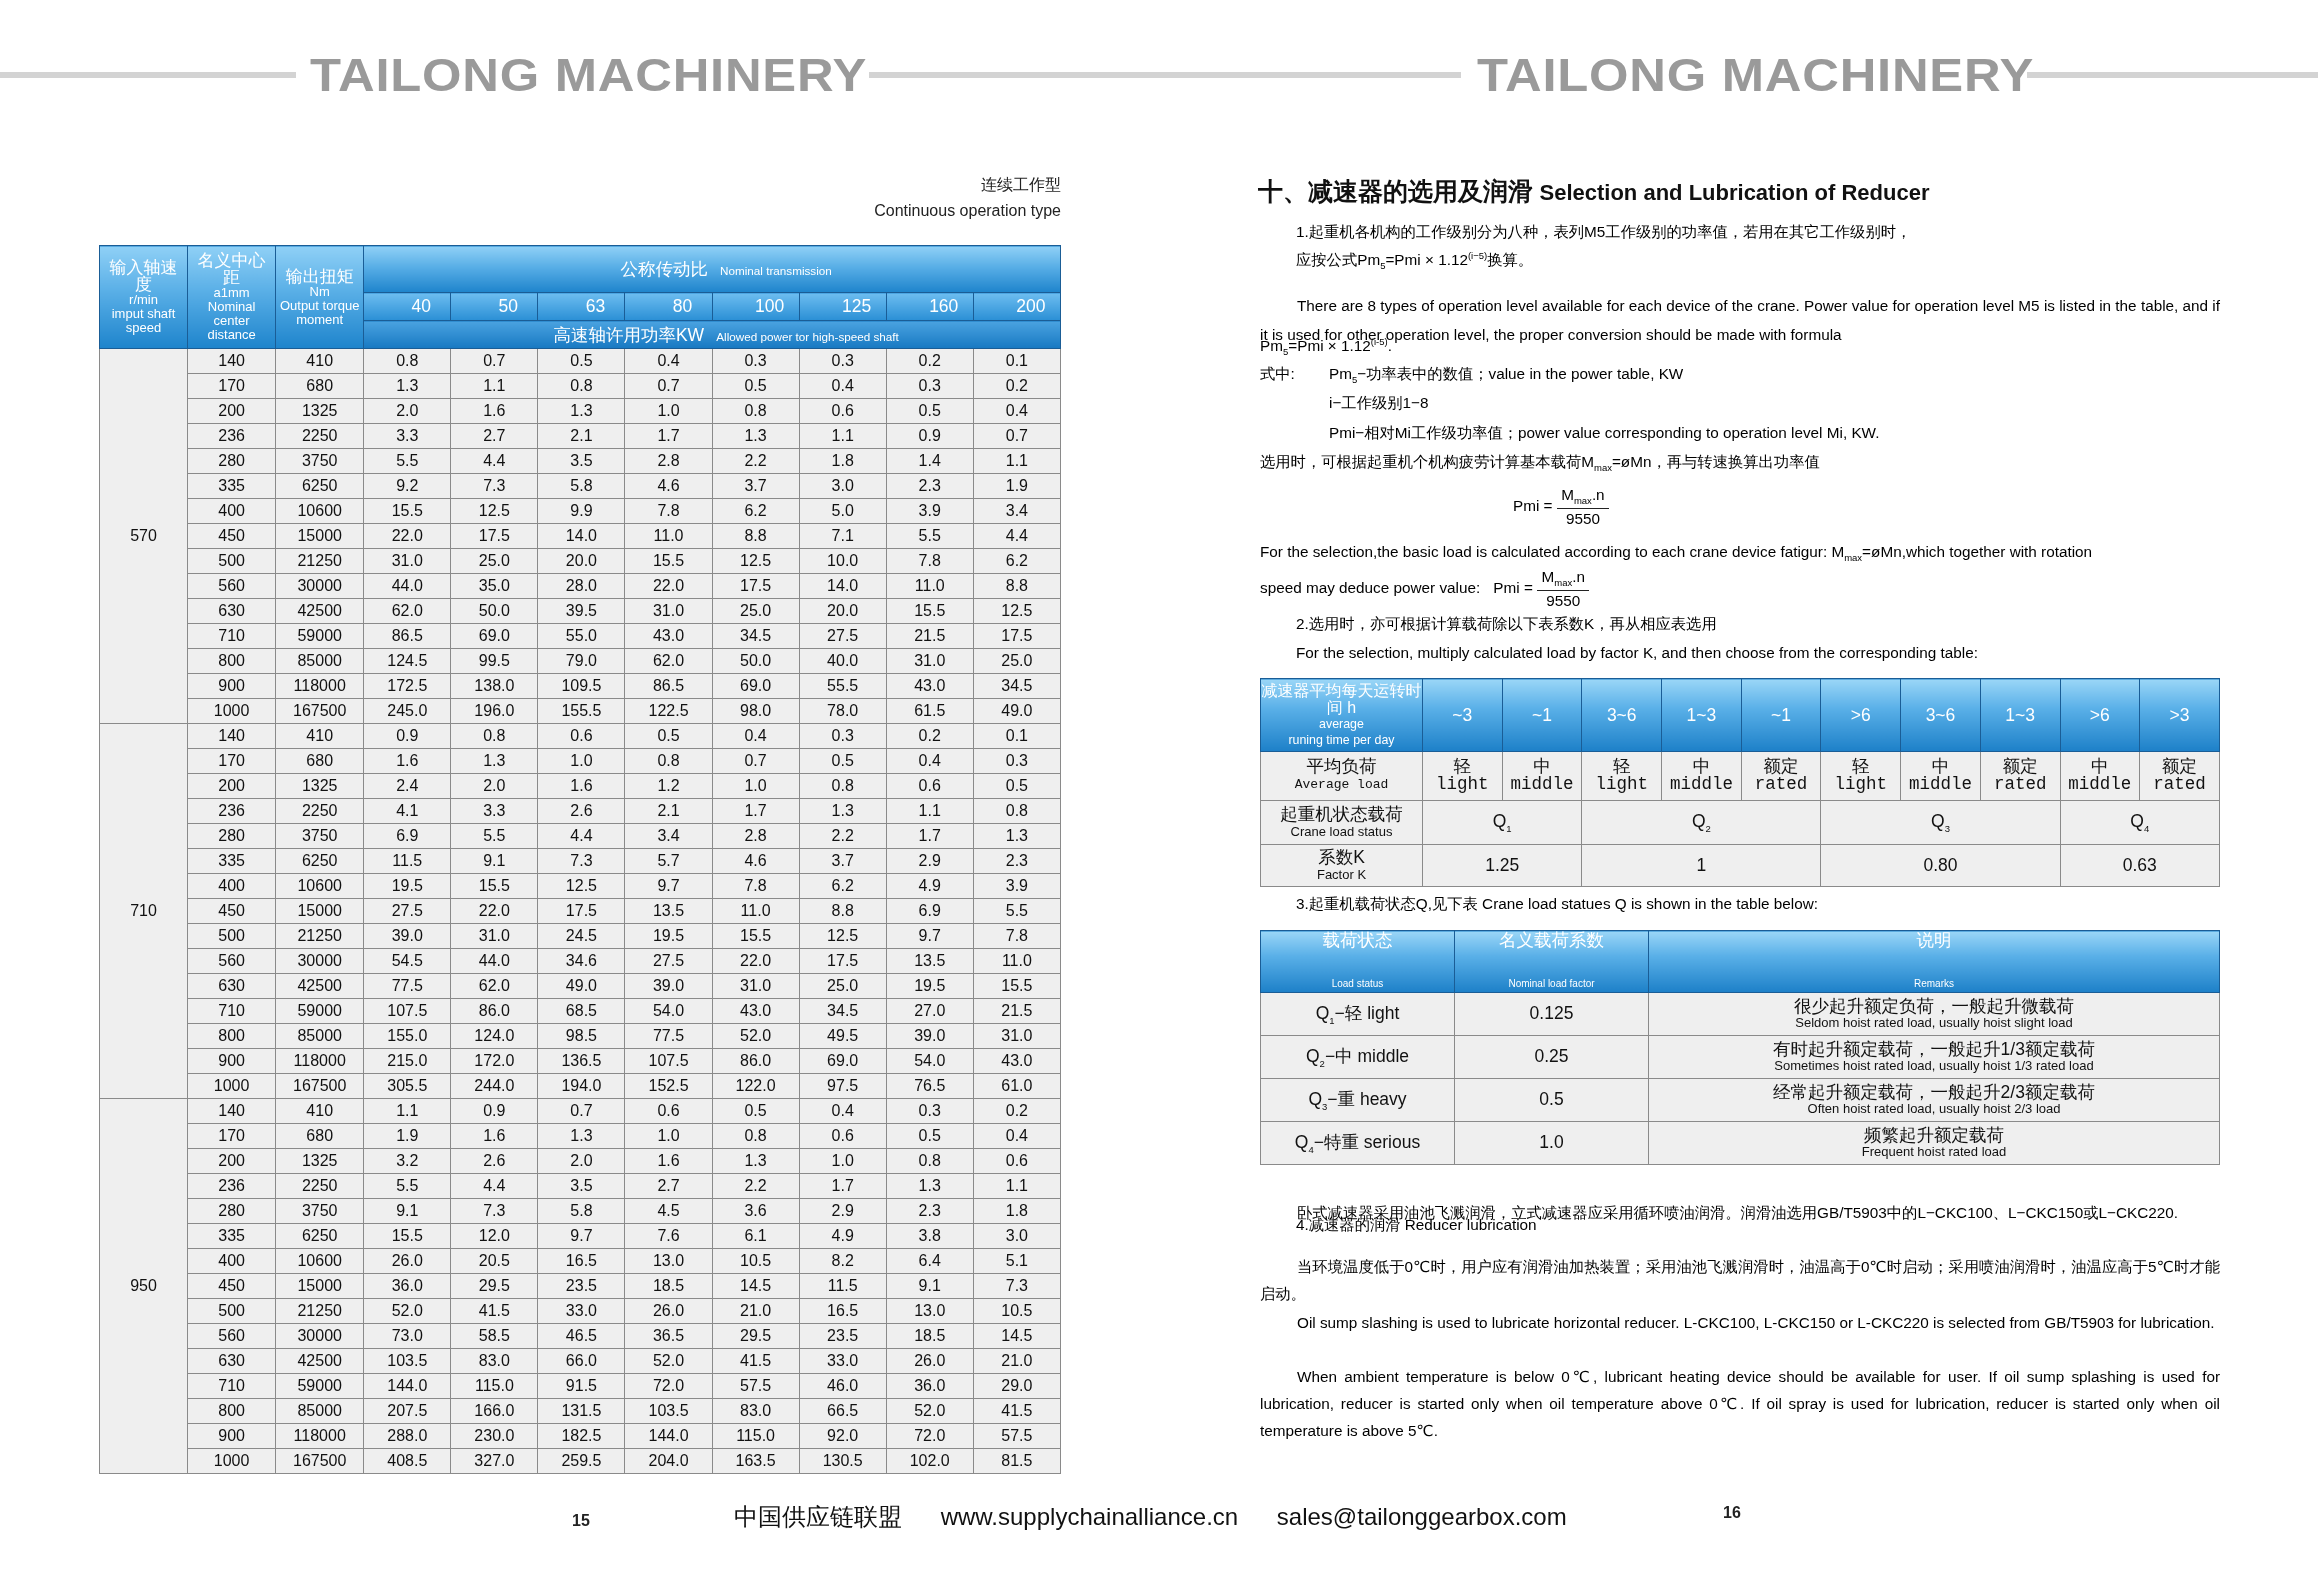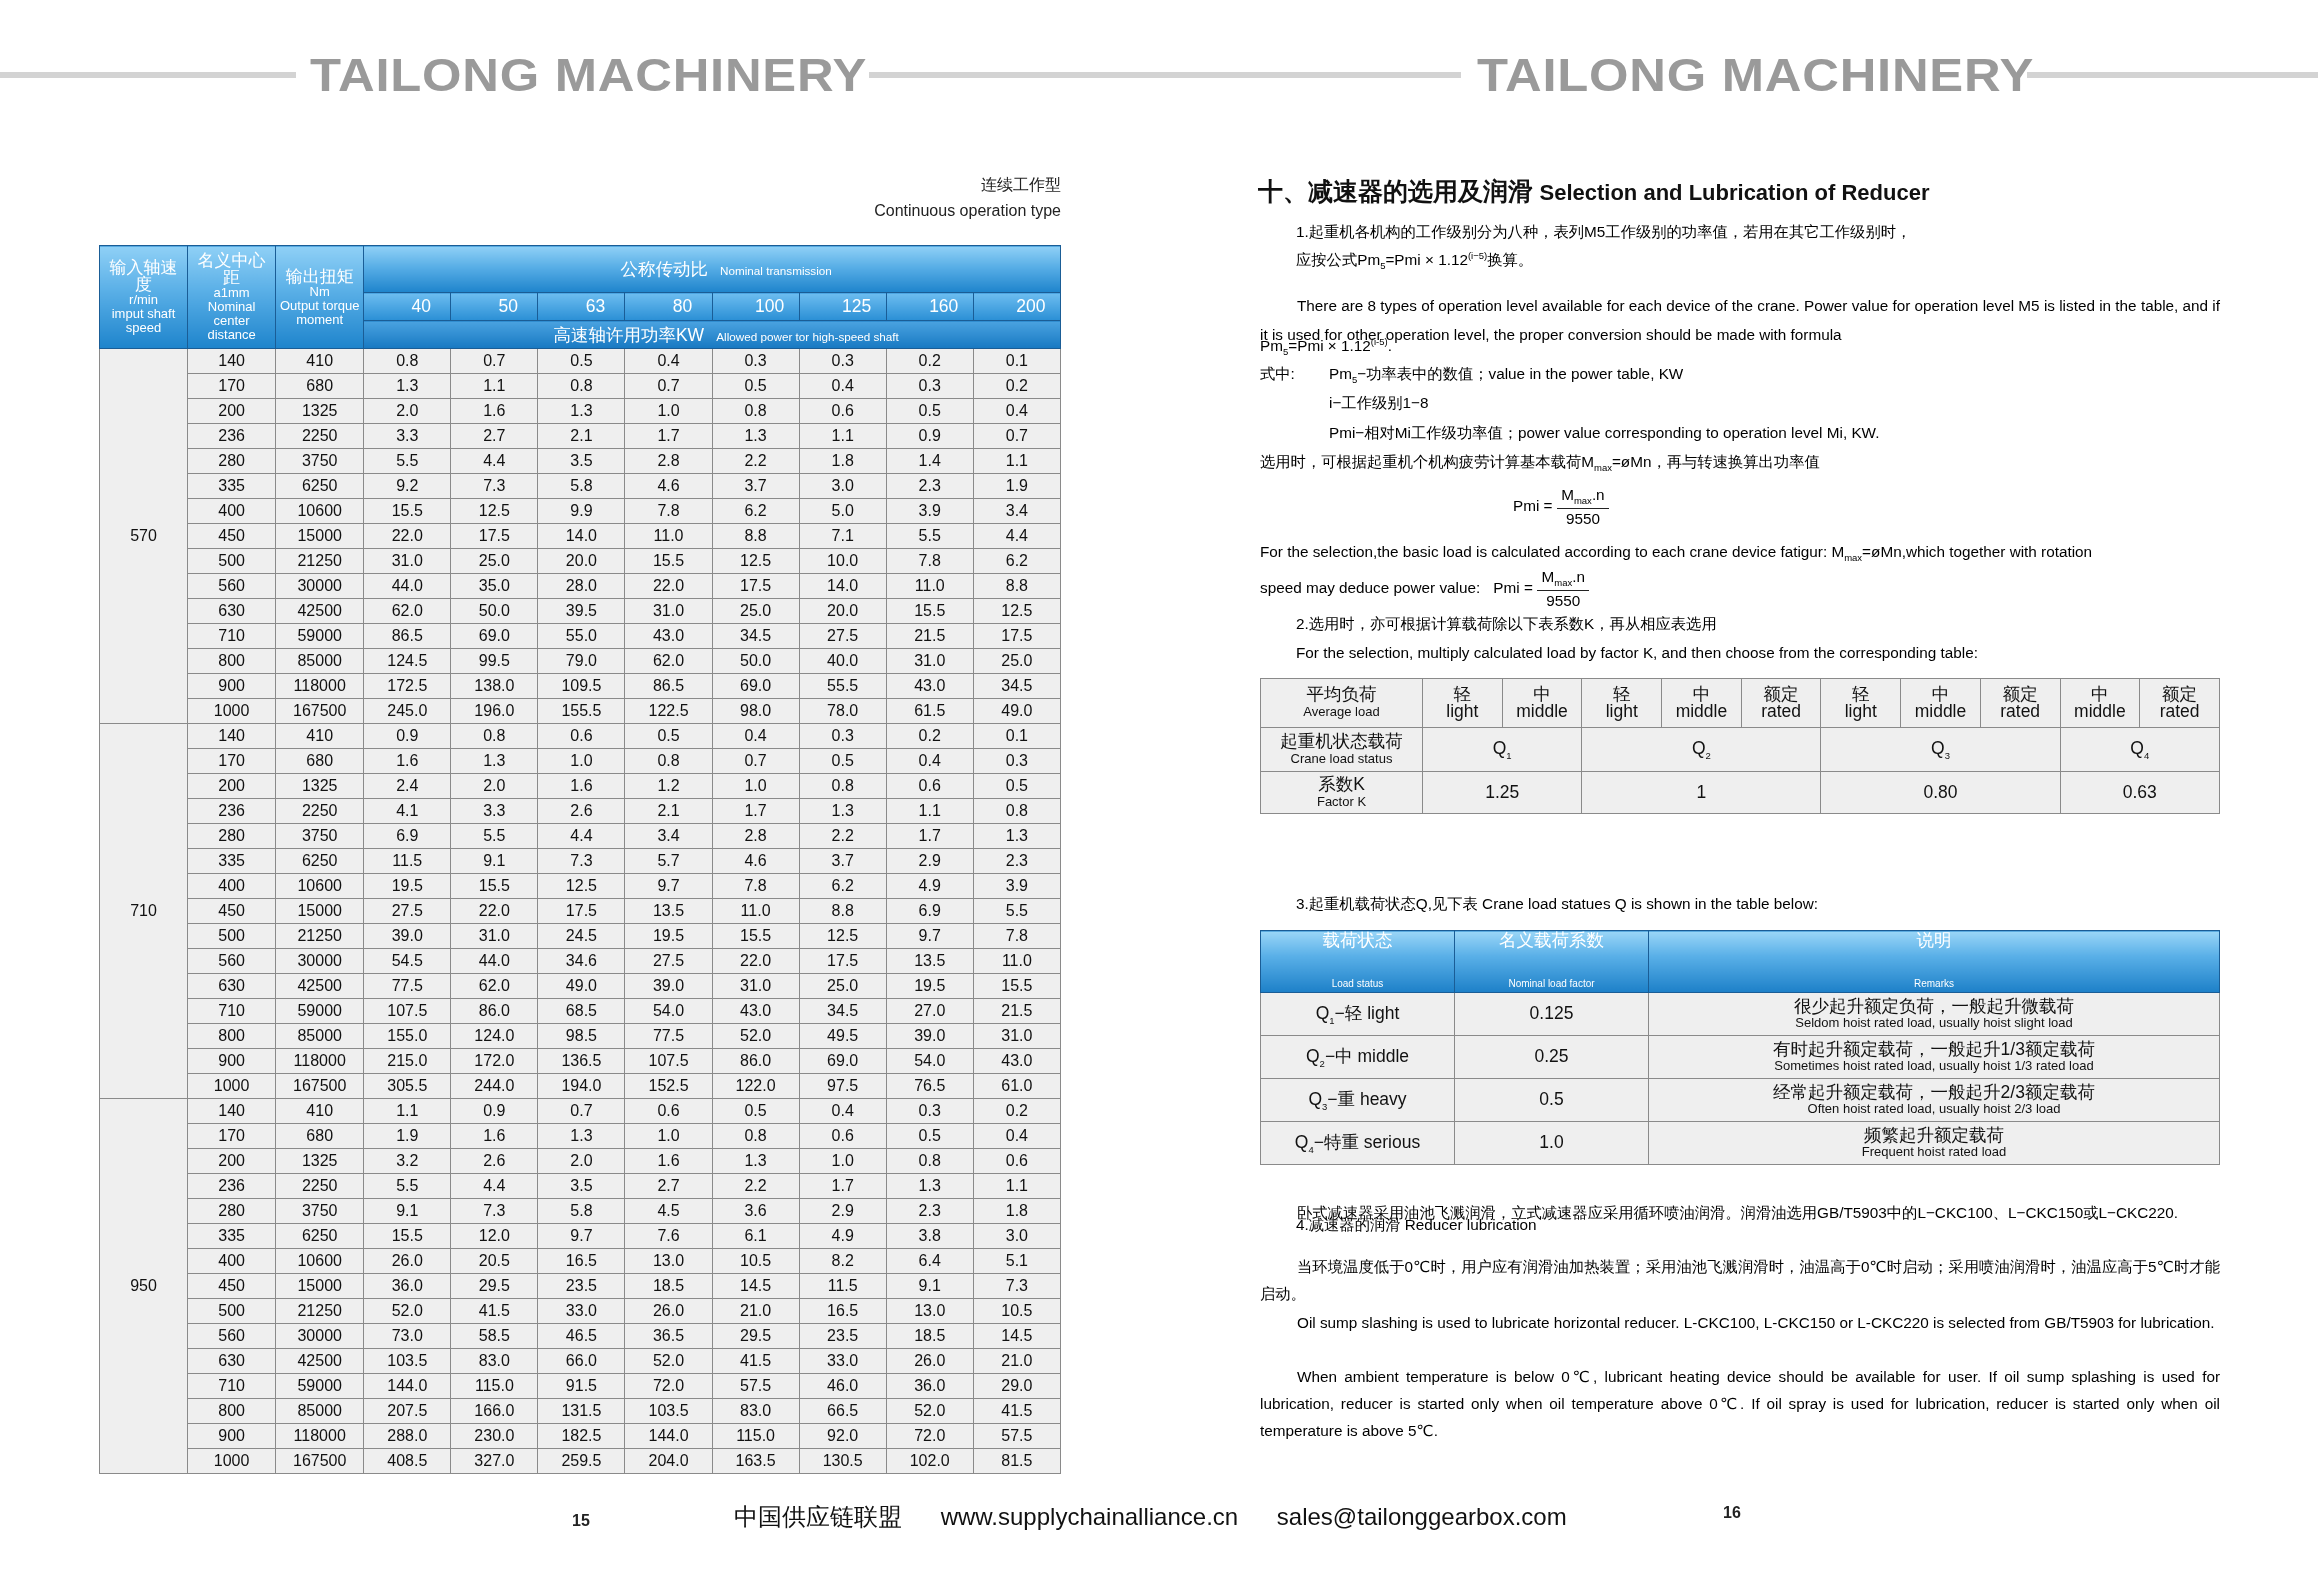--- a/index.html
+++ b/index.html
@@ -37,21 +37,21 @@
   .frac .den { display: block; padding-top: 1.5px; }
 
   .k-table { position: absolute; left: 1260px; top: 678px; width: 960px; table-layout: fixed; }
   .k-table th { color: #fff; font-weight: normal; font-size: 17.5px; text-align: center; border: 0.7px solid #1a5d96; height: 73px;
     background: linear-gradient(to bottom, #9ad6f7 0%, #5ab0e8 40%, #1d80c8 100%); }
   .k-table th.lead { font-size: 16px; line-height: 17px; }
   .k-table th.lead .en { font-size: 12.4px; display: block; line-height: 16px; }
   .k-table td { background: #efefef; border: 0.7px solid #8a8a8a; text-align: center; color: #111; font-size: 17.5px; }
   .k-table td.lead { font-size: 17.5px; line-height: 18px; }
   .k-table td.lead .en { font-size: 13px; display: block; }
-  .k-table tr.load td { height: 49px; font-size: 17.5px; line-height: 17.5px; }
+  .k-table tr.load td { height: 49px; font-size: 17.5px; line-height: 17.5px; font-family: Liberation Mono, monospace; }
   .k-table tr.status td { height: 44px; }
   .k-table tr.factor td { height: 42px; }
 
   .q-table { position: absolute; left: 1260px; top: 930px; width: 960px; table-layout: fixed; }
   .q-table th { color: #fff; font-weight: normal; font-size: 17.5px; line-height: 18px; text-align: center; border: 0.7px solid #1a5d96; height: 42px;
     background: linear-gradient(to bottom, #9ad6f7 0%, #5ab0e8 40%, #1d80c8 100%); }
   .q-table th .en { font-size: 10px; display: block; line-height: 14.6px; margin-top: 28px; }
   .q-table td { background: #efefef; border: 0.7px solid #8a8a8a; text-align: center; font-size: 17.5px; color: #111; height: 43px; }
   .q-table td .cn { display: block; font-size: 17.5px; line-height: 19px; }
   .q-table td .en { display: block; font-size: 13px; line-height: 14.6px; }
@@ -719,20 +719,37 @@
       <col>
       <col>
       <col>
       <col>
       <col>
       <col>
       <col>
       <col>
   </colgroup>
   <tbody>
+      <tr id="k-hours-row">
+    <th class="lead">
+      <span>减速器平均每天运转时间 h</span>
+      <span class="en">average</span>
+      <span class="en">runing time per day</span>
+    </th>
+  <th>~3</th>
+        <th>~1</th>
+        <th>3~6</th>
+        <th>1~3</th>
+        <th>~1</th>
+        <th>&gt;6</th>
+        <th>3~6</th>
+        <th>1~3</th>
+        <th>&gt;6</th>
+        <th>&gt;3</th>
+      </tr>
   <tr id="k-load-row" class="load">
     <td class="lead">
       <span>平均负荷</span>
       <span class="en">Average load</span>
     </td>
   <td>
           <span style="display: block;">轻</span>
           <span style="display: block;">light</span>
         </td>
         <td>

